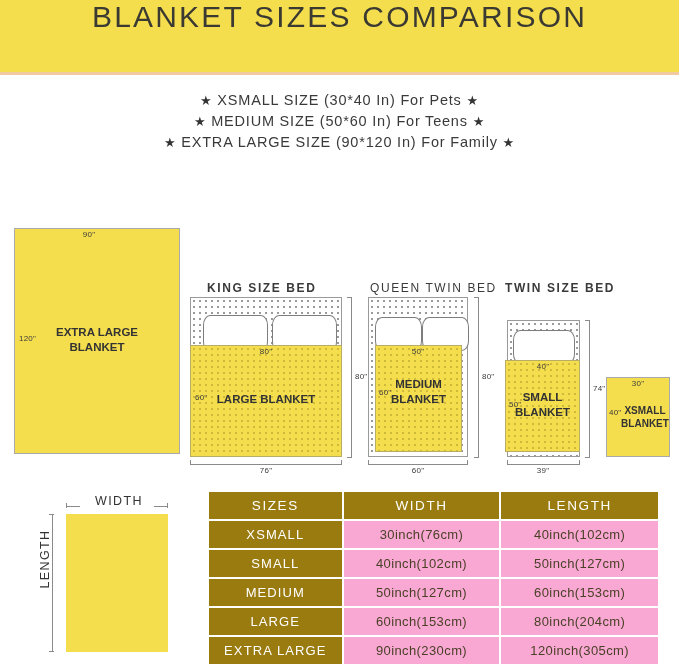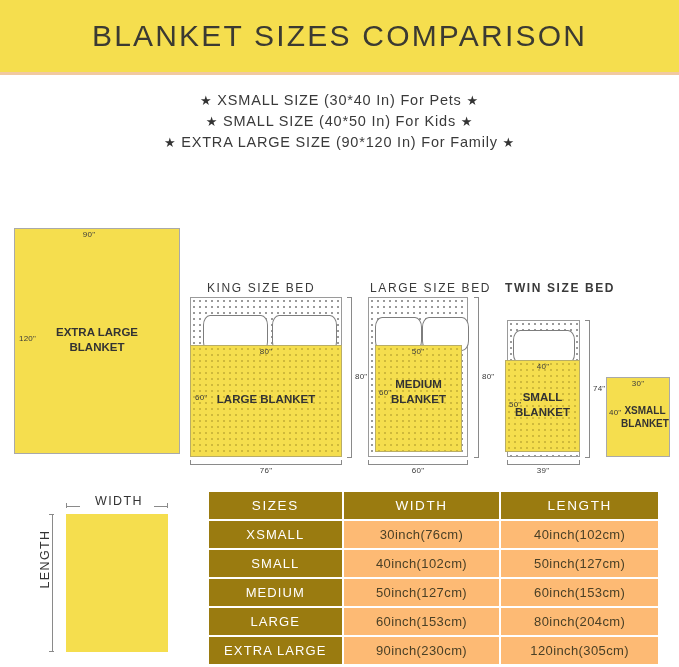--- a/index.html
+++ b/index.html
@@ -18,21 +18,21 @@
 
   
   #header-banner {
     position: absolute;
     left: 0;
     top: 0;
     width: 679px;
     height: 72px;
     background: #f5de4e;
     display: flex;
-    align-items: center;
+    align-items: flex-start;
     justify-content: center;
   }
   #header-banner .title {
     font-size: 30px;
     letter-spacing: 2.2px;
     color: #3b3a32;
     font-weight: 400;
     white-space: nowrap;
   }
   #header-underline {
@@ -187,21 +187,21 @@
     letter-spacing: 1.6px;
     font-size: 13.5px;
   }
   #size-table td.size-cell {
     background: #9a7b10;
     color: #ffffff;
     letter-spacing: 1.1px;
     width: 133px;
   }
   #size-table td.val-cell {
-    background: #fdba74;
+    background: #f9a8d4;
     color: #4a4026;
     letter-spacing: .4px;
     width: 155px;
   }
 </style>
 </head>
 <body>
 
 <div id="header-banner">
   <span class="title">BLANKET SIZES COMPARISON</span>
@@ -209,59 +209,59 @@
 <div id="header-underline"></div>
 
 <div id="size-list">
   <div class="list-row">
     <span class="star">★</span>
     <span>XSMALL SIZE (30*40 In) For Pets</span>
     <span class="star">★</span>
   </div>
   <div class="list-row">
     <span class="star">★</span>
-    <span>SMALL SIZE (40*50 In) For Kids</span>
+    <span>MEDIUM SIZE (50*60 In) For Teens</span>
     <span class="star">★</span>
   </div>
   <div class="list-row">
     <span class="star">★</span>
     <span>EXTRA LARGE SIZE (90*120 In) For Family</span>
     <span class="star">★</span>
   </div>
 </div>
 
 <div id="diagram-area">
 
   <div id="xl-blanket"></div>
   <div class="dim-label" style="left:89px; top:230px; transform:translateX(-50%);">90"</div>
   <div class="dim-label" style="left:19px; top:334px;">120"</div>
   <div class="blanket-name" style="left:14px; top:325px; width:166px;">
     <div>EXTRA LARGE</div>
     <div>BLANKET</div>
   </div>
 
-  <div class="bed-title" style="left:207px; top:281px;">KING SIZE BED</div>
+  <div class="bed-title" style="left:207px; top:281px;font-weight:bold;">KING SIZE BED</div>
   <div class="bed" style="left:190px; top:297px; width:152px; height:160px;"></div>
   <div class="pillow" style="left:203px; top:315px; width:63px; height:35px;"></div>
   <div class="pillow" style="left:272px; top:315px; width:63px; height:35px;"></div>
   <div class="blanket-on-bed" style="left:190px; top:345px; width:152px; height:112px;"></div>
   <div class="dim-label" style="left:266px; top:347px; transform:translateX(-50%);">80"</div>
   <div class="dim-label" style="left:195px; top:393px;">60"</div>
   <div class="blanket-name" style="left:190px; top:392px; width:152px; padding-left:0; box-sizing:border-box;">LARGE BLANKET</div>
 
   <div class="vline" style="left:351px; top:297px; height:160px;"></div>
   <div class="tick-v" style="left:347px; top:297px;"></div>
   <div class="tick-v" style="left:347px; top:457px;"></div>
   <div class="dim-label" style="left:355px; top:372px;">80"</div>
   <div class="hline" style="left:190px; top:464px; width:152px;"></div>
   <div class="tick-h" style="left:190px; top:460px;"></div>
   <div class="tick-h" style="left:341px; top:460px;"></div>
   <div class="dim-label" style="left:266px; top:466px; transform:translateX(-50%);">76"</div>
 
-  <div class="bed-title" style="left:370px; top:281px;">LARGE SIZE BED</div>
+  <div class="bed-title" style="left:370px; top:281px;">QUEEN TWIN BED</div>
   <div class="bed" style="left:368px; top:297px; width:100px; height:160px;"></div>
   <div class="pillow" style="left:375px; top:317px; width:45px; height:32px;"></div>
   <div class="pillow" style="left:422px; top:317px; width:45px; height:32px;"></div>
   <div class="blanket-on-bed" style="left:375px; top:345px; width:87px; height:107px;"></div>
   <div class="dim-label" style="left:418px; top:347px; transform:translateX(-50%);">50"</div>
   <div class="dim-label" style="left:379px; top:388px;">60"</div>
   <div class="blanket-name" style="left:375px; top:377px; width:87px;">
     <div>MEDIUM</div>
     <div>BLANKET</div>
   </div>

